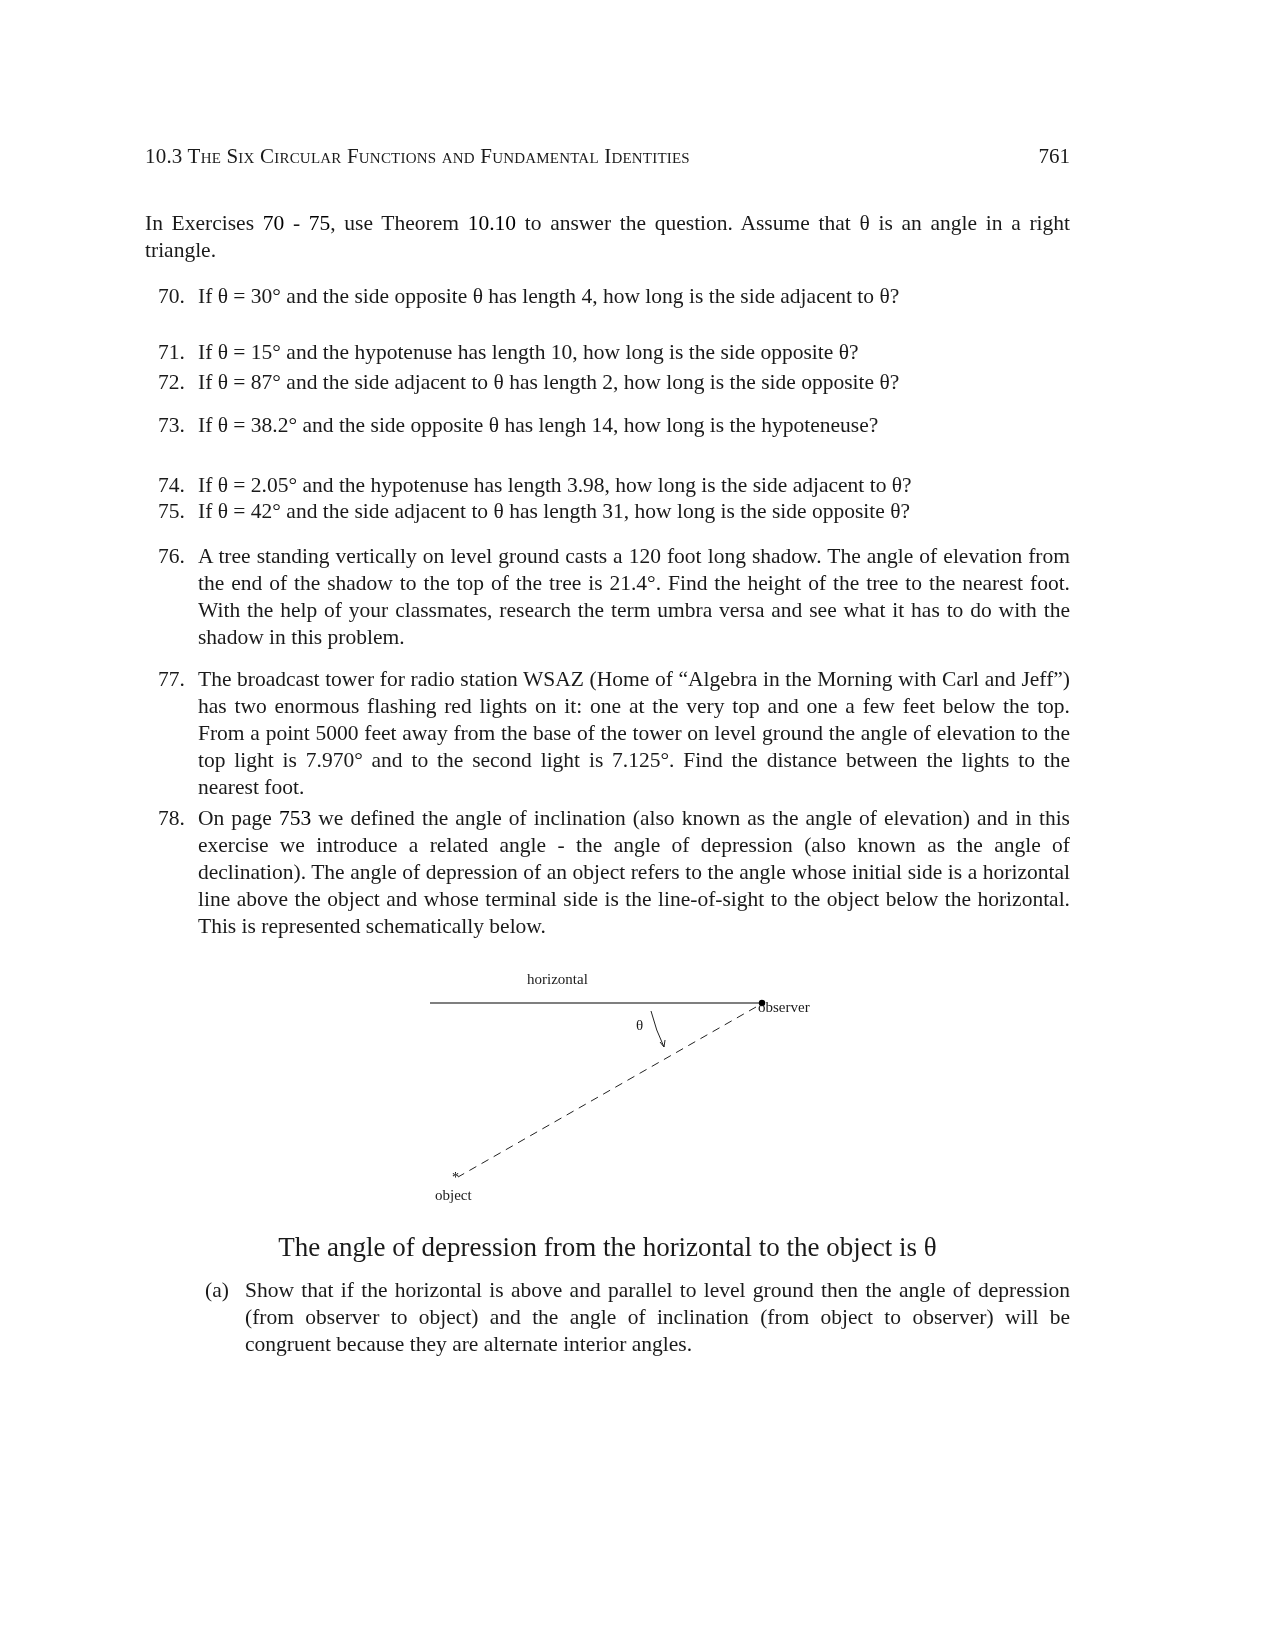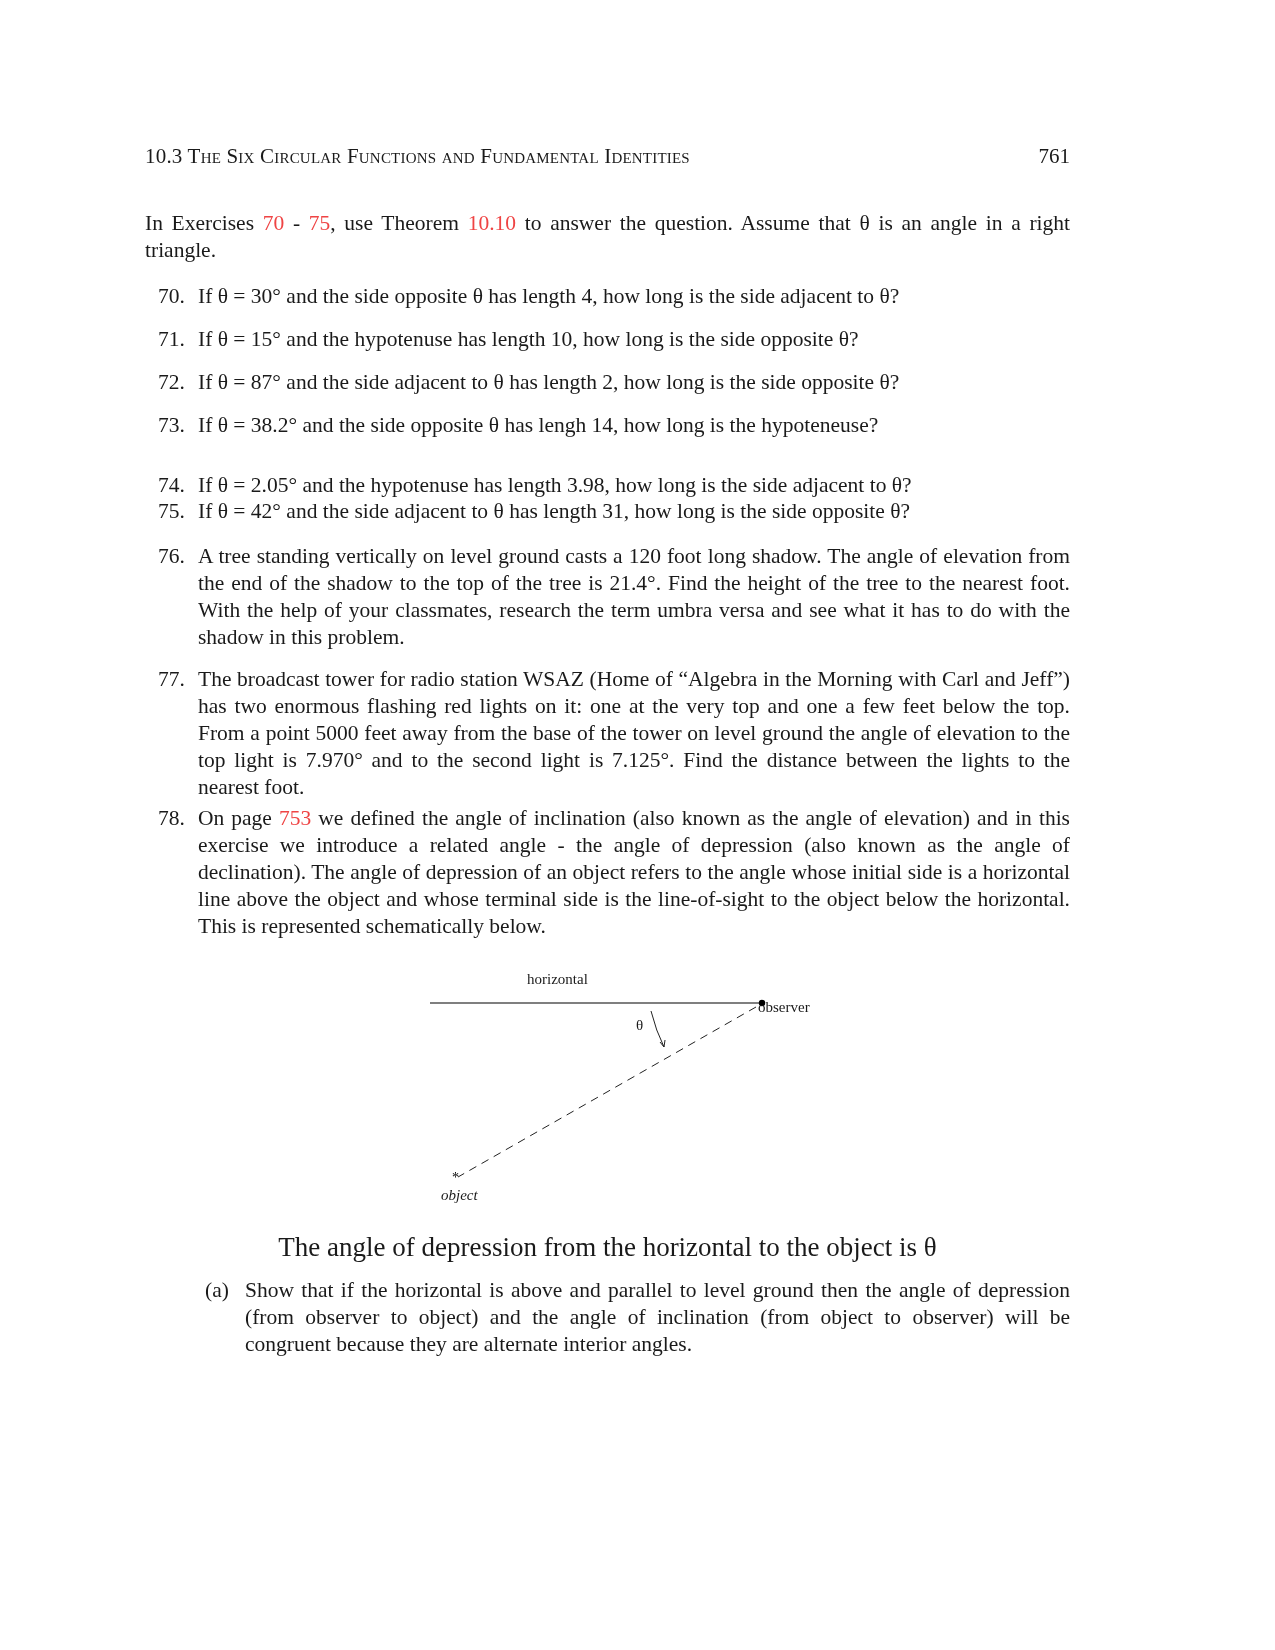--- a/index.html
+++ b/index.html
@@ -13,21 +13,21 @@
     position: absolute; left: 145px; top: 144px; width: 925px;
     font-family: "Liberation Serif", serif; font-size: 21px;
     display: flex; justify-content: space-between; align-items: center;
   }
   .header .title { font-variant: small-caps; letter-spacing: 0.2px; }
   .para {
     position: absolute; left: 145px; width: 925px;
     font-family: "Liberation Serif", serif; font-size: 21.5px; line-height: 27px;
     text-align: justify;
   }
-  .link { color: #ef4444; }
+  .link { color: #000000; }
   .ex {
     position: absolute; left: 158px; width: 912px;
     font-family: "Liberation Serif", serif; font-size: 21.5px; line-height: 27px;
   }
   .ex .num { position: absolute; left: 0; top: 0; width: 38px; }
   .ex .body { margin-left: 40px; text-align: justify; }
   .it { }
   .fig { position: absolute; left: 420px; top: 965px; width: 440px; height: 260px; }
   .fig svg { position: absolute; left: 0; top: 0; }
   .fig .lbl { position: absolute; font-family: "Liberation Serif", serif; font-size: 15px; }
@@ -53,21 +53,21 @@
   </div>
 
   <div class="para" style="top:210px;">
     <span>In Exercises </span><span class="link">70</span><span> - </span><span class="link">75</span><span>, use Theorem </span><span class="link">10.10</span><span> to answer the question.  Assume that θ is an angle in a right triangle.</span>
   </div>
 
   <div class="ex" style="top:283px;">
     <span class="num">70.</span>
     <div class="body">If θ = 30° and the side opposite θ has length 4, how long is the side adjacent to θ?</div>
   </div>
-  <div class="ex" style="top:326px;font-family:Liberation Serif, serif;">
+  <div class="ex" style="top:339px;font-family:Liberation Serif, serif;">
     <span class="num">71.</span>
     <div class="body">If θ = 15° and the hypotenuse has length 10, how long is the side opposite θ?</div>
   </div>
   <div class="ex" style="top:369px;">
     <span class="num">72.</span>
     <div class="body">If θ = 87° and the side adjacent to θ has length 2, how long is the side opposite θ?</div>
   </div>
   <div class="ex" style="top:412px;">
     <span class="num">73.</span>
     <div class="body">If θ = 38.2° and the side opposite θ has lengh 14, how long is the hypoteneuse?</div>
@@ -101,21 +101,21 @@
       <line x1="10" y1="38" x2="342" y2="38" stroke="#555" stroke-width="1.6"></line>
       <circle cx="342" cy="38" r="3.2" fill="#000"></circle>
       <line x1="336" y1="42" x2="38" y2="212" stroke="#222" stroke-width="1" stroke-dasharray="8,6"></line>
       <path d="M 231 46 Q 236 66 244 82" fill="none" stroke="#222" stroke-width="1"></path>
       <path d="M 240 77 L 244 82 L 245 75" fill="none" stroke="#222" stroke-width="1"></path>
       <text x="32" y="217" font-family="Liberation Serif, serif" font-size="14">*</text>
     </svg>
     <span class="lbl" style="left:107px; top:6px;">horizontal</span>
     <span class="lbl" style="left:338px; top:34px;">observer</span>
     <span class="lbl it" style="left:216px; top:52px;">θ</span>
-    <span class="lbl" style="left:21px; top:222px;font-style:italic;">object</span>
+    <span class="lbl" style="left:15px; top:222px;">object</span>
   </div>
 
   <div class="caption">The angle of depression from the horizontal to the object is θ</div>
 
   <div class="sub" style="top:1277px;">
     <span class="num">(a)</span>
     <div class="body">Show that if the horizontal is above and parallel to level ground then the angle of depression (from observer to object) and the angle of inclination (from object to observer) will be congruent because they are alternate interior angles.</div>
   </div>
 
 </div>

